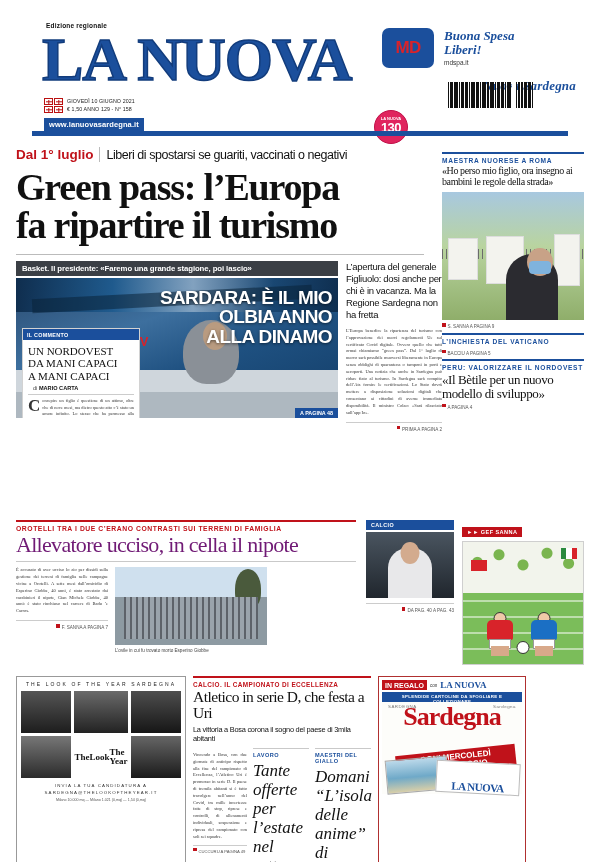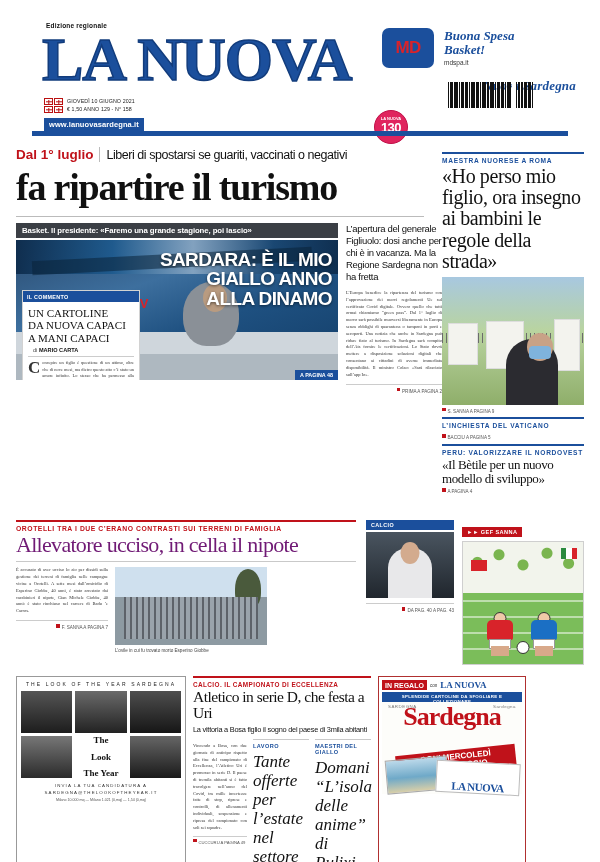--- a/index.html
+++ b/index.html
@@ -119,21 +119,21 @@
 
   .sub-deck { font-family:"Liberation Sans",sans-serif; font-size:9.5px; line-height:1.26; color:#111; letter-spacing:-.3px; margin-top:6px; }
   .body-col { font-family:"Liberation Serif",serif; font-size:4.5px; line-height:1.52; color:#333; text-align:justify; margin-top:7px; }
   .ref-line { font-family:"Liberation Sans",sans-serif; font-size:4.6px; color:#555; text-align:right; margin-top:5px; border-top:.7px solid #ccc; padding-top:3px; }
 
   
   .rightcol { position:absolute; right:16px; top:152px; width:142px; }
   .rc-rule { border-top:2px solid #1b4f9c; }
   .rc-kick { font-family:"Liberation Sans",sans-serif; font-weight:bold; font-size:6.6px;
              color:#1b4f9c; letter-spacing:.7px; padding:3px 0 2px; }
-  .rc-title { font-family:"Liberation Serif",serif; font-size:20px; line-height:1.06; color:#111; letter-spacing:-.4px; }
+  .rc-title { font-family:"Liberation Serif",serif; font-size:10px; line-height:1.06; color:#111; letter-spacing:-.4px; }
   .rc-title.sm { font-size:13px; }
   .rc-photo { margin-top:5px; height:128px; position:relative; overflow:hidden;
               background:linear-gradient(#a8c8e0 0%, #b9d4a0 42%, #8fae6a 100%); }
   .rcp-fence { position:absolute; left:0; right:0; top:44%; height:10px; background:repeating-linear-gradient(90deg,#6b6b6b 0 1.5px,transparent 1.5px 4px); }
   .rcp-sheet { position:absolute; background:#f3f3ee; border:1px solid #ddd; }
   .rcp-person { position:absolute; right:18%; bottom:0; width:52px; height:66px; background:#2b2b30; border-radius:26px 26px 0 0; }
   .rcp-face { position:absolute; right:22%; bottom:44px; width:26px; height:28px; border-radius:50%; background:#c8a287; }
   .rcp-mask { position:absolute; right:23%; bottom:46px; width:22px; height:13px; border-radius:4px; background:#7fb3dd; }
   .rc-ref { font-family:"Liberation Sans",sans-serif; font-size:4.6px; color:#555; padding:3px 0 4px; }
 
@@ -194,21 +194,21 @@
   
   .bottom { position:absolute; left:16px; right:16px; top:676px; display:flex; gap:7px; }
   .ad-look { width:170px; border:1px solid #999; padding:4px; }
   .look-h1 { font-family:"Liberation Sans",sans-serif; font-size:5px; letter-spacing:2.1px; text-align:center; color:#222; }
   .look-h2 { font-family:"Liberation Sans",sans-serif; font-size:7.6px; letter-spacing:2.6px; text-align:center; color:#111; margin-top:1px; }
   .look-grid { display:grid; grid-template-columns:repeat(3,1fr); gap:3px; margin-top:4px; }
   .look-cell { height:42px; background:#3a3a3a; }
   .look-cell.l1{background:linear-gradient(#555,#1d1d1d);} .look-cell.l2{background:linear-gradient(#6a6a6a,#222);}
   .look-cell.l3{background:linear-gradient(#4e4e4e,#161616);} .look-cell.l4{background:linear-gradient(#777,#2b2b2b);}
   .look-cell.l6{background:linear-gradient(#666,#1a1a1a);}
-  .look-logo { height:42px; display:flex; flex-direction:column; align-items:center; justify-content:space-between; line-height:1; }
+  .look-logo { height:42px; display:flex; flex-direction:row; align-items:center; justify-content:center; line-height:1; }
   .look-logo span { font-family:"Liberation Serif",serif; font-weight:bold; font-size:9px; color:#111; }
   .look-foot { font-family:"Liberation Sans",sans-serif; font-size:4.4px; letter-spacing:1.1px; text-align:center; color:#333; margin-top:4px; line-height:1.6; }
   .look-foot2 { font-family:"Liberation Sans",sans-serif; font-size:3.6px; text-align:center; color:#555; line-height:1.5; margin-top:2px; }
 
   .bot-mid { width:178px; }
   .bm-rule { border-top:2px solid #c0121a; }
   .bm-kick { font-family:"Liberation Sans",sans-serif; font-weight:bold; font-size:6.4px; color:#c0121a; letter-spacing:.4px; padding:3px 0 1px; }
   .bm-title { font-family:"Liberation Serif",serif; font-size:15.5px; color:#111; letter-spacing:-.5px; line-height:1.06; }
   .bm-sub { font-family:"Liberation Sans",sans-serif; font-size:7.4px; color:#111; margin-top:3px; letter-spacing:-.25px; }
   .bm-cols { display:flex; gap:6px; margin-top:5px; }
@@ -283,21 +283,21 @@
           <div class="md-perf b">
               <i></i>
               <i></i>
               <i></i>
               <i></i>
               <i></i>
             </div>
         </div>
         <div class="md-slogan">
           <div>Buona Spesa</div>
-          <div>Basket!</div>
+          <div>Liberi!</div>
           <div class="md-url">mdspa.it</div>
         </div>
       </div>
       <div class="barcode">
         <i style="width:1px"></i>
           <i style="width:2px"></i>
           <i style="width:1px"></i>
           <i style="width:1px"></i>
           <i style="width:3px"></i>
         <i style="width:1px"></i>
@@ -338,48 +338,49 @@
     </div>
     <div class="mast-rule"></div>
   </div>
 
   <div class="kicker-row">
     <span class="kicker-red">Dal 1° luglio</span>
     <span class="kicker-div"></span>
     <span class="kicker-txt">Liberi di spostarsi se guariti, vaccinati o negativi</span>
   </div>
   <div class="headline">
+    <div>Green pass: l’Europa</div>
     <div>fa ripartire il turismo</div>
   </div>
   <div class="hr-thin"></div>
 
   <div class="mid">
     <div class="mid-left">
       <div class="basket-bar">Basket. Il presidente: «Faremo una grande stagione, poi lascio»</div>
       <div class="basket-photo">
         <div class="bp-stripe"></div>
         <div class="bp-banner"></div>
         <div class="bp-table"></div>
         <div class="bp-table2"></div>
         <div class="bp-person"></div>
         <div class="bp-head"></div>
         <div class="bp-tv">TV</div>
         <div class="bp-logo-left">DINAMO</div>
         <div class="bp-title">
           <div>SARDARA: È IL MIO</div>
-          <div>GIALLO ANNO</div>
+          <div>OLBIA ANNO</div>
           <div>ALLA DINAMO</div>
         </div>
         <div class="bp-credit">A PAGINA 48</div>
 
         <div class="comment-box">
           <div class="cb-head">IL COMMENTO</div>
           <div class="cb-title">
-            <div>UN CARTOLINE</div>
-            <div>DA NUOVA CAPACI</div>
+            <div>UN NORDOVEST</div>
+            <div>DA MANI CAPACI</div>
             <div>A MANI CAPACI</div>
           </div>
           <div class="cb-by">
             <span>di </span><b>MARIO CARTA</b>
           </div>
           <div class="cb-body">Concepire un figlio è questione di un attimo, oltre che di nove mesi, ma dietro questo atto c’è stato un amore infinito. Lo stesso che ha permesso alla creatura Dinamo di crescere e di maturare.</div>
 
         </div>
       </div>
     </div>
@@ -489,21 +490,21 @@
         <div>INVIA LA TUA CANDIDATURA A</div>
         <div>SARDEGNA@THELOOKOFTHEYEAR.IT</div>
       </div>
       <div class="look-foot2">Milano 10.000 mq — Milano 1.021 (0,mq) — 1,54 (0,mq)</div>
     </div>
 
     <div class="bot-mid">
       <div class="bm-rule"></div>
       <div class="bm-kick">CALCIO. IL CAMPIONATO DI ECCELLENZA</div>
       <div class="bm-title">Atletico in serie D, che festa a Uri</div>
-      <div class="bm-sub">La vittoria a Bosa figlio il sogno del paese di 3mila abitanti</div>
+      <div class="bm-sub">La vittoria a Bosa corona il sogno del paese di 3mila abitanti</div>
       <div class="bm-cols">
         <div class="bm-c">
           <div class="body-col" style="margin-top:4px">Vincendo a Bosa, con due giornate di anticipo rispetto alla fine del campionato di Eccellenza, l’Atletico Uri è promosso in serie D. Il paese di tremila abitanti si è fatto travolgere nell’anno del Covid, tra mille incertezze fatte di stop, riprese e controlli, di allenamenti individuali, sospensione e ripresa del campionato con soli sei squadre.</div>
           <div class="rr"><span class="sq"></span><span>CUCCURU A PAGINA 49</span></div>
         </div>
         <div class="bm-c">
           <span class="tag">LAVORO</span>
           <div class="tt">Tante offerte per l’estate nel settore turistico</div>
           <div class="rr"><span class="sq"></span><span>ALLE PAGINE 10 E 11</span></div>
         </div>

